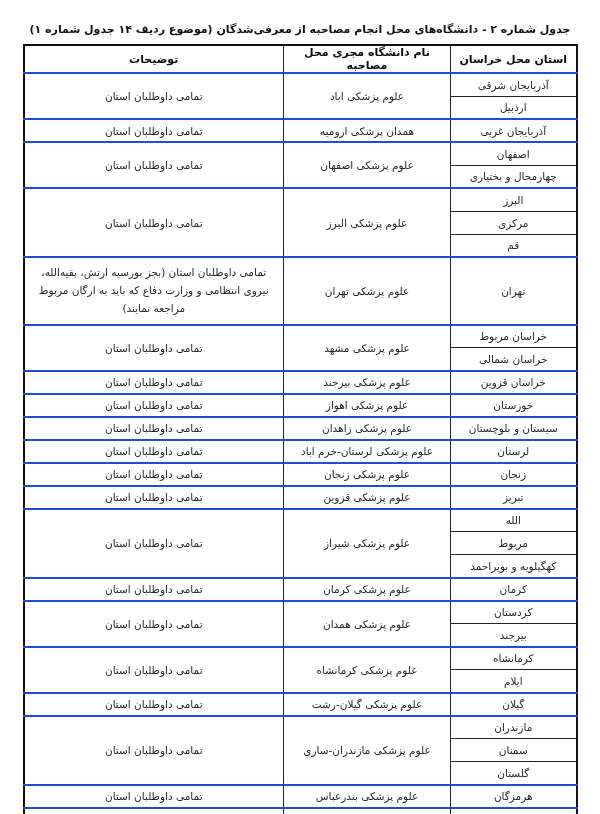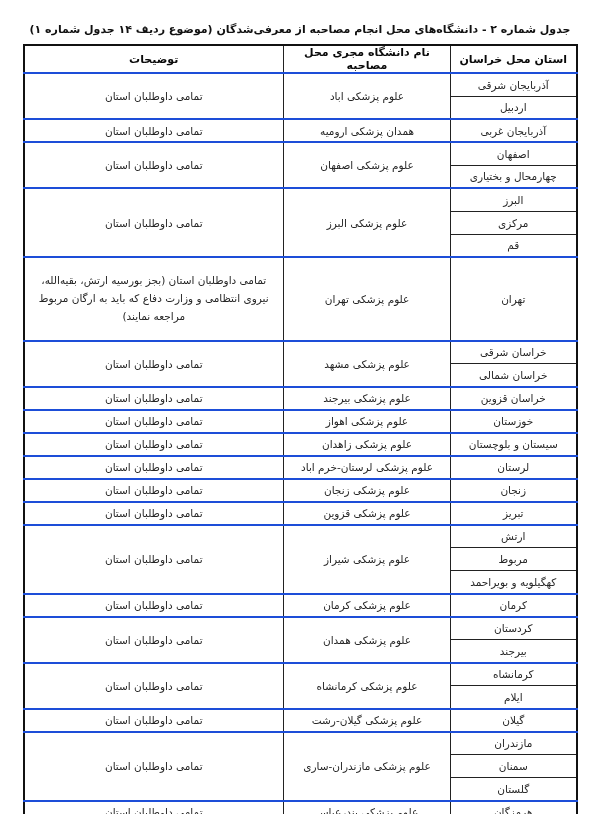--- a/index.html
+++ b/index.html
@@ -46,21 +46,21 @@
   }
   td{
     font-size:10.5px;
     color:#262626;
   }
   tr.r{height:23px;}
   tr.tall{height:50px;}
   tr.g td{border-top:2px solid #1d4ed8;}
   td.uni,td.notes{border-top:2px solid #181818;text-align:center;}
   td.notes-long{
-    padding:14px 10px;
+    padding:6px 10px;
     line-height:1.7;
     text-align:center;
   }
 </style>
 </head>
 <body>
 
 <div class="title">جدول شماره ۲ - دانشگاه‌های محل انجام مصاحبه از معرفی‌شدگان (موضوع ردیف ۱۴ جدول شماره ۱)</div>
 
 <table class="main">
@@ -113,21 +113,21 @@
     <td class="prov">قم</td>
   </tr>
 
   <tr class="tall g">
     <td class="prov">تهران</td>
     <td class="uni">علوم پزشکی تهران</td>
     <td class="notes notes-long">تمامی داوطلبان استان (بجز بورسیه ارتش، بقیه‌الله، نیروی انتظامی و وزارت دفاع که باید به ارگان مربوط مراجعه نمایند)</td>
   </tr>
 
   <tr class="r g">
-    <td class="prov">خراسان شرقی</td>
+    <td class="prov">خراسان مربوط</td>
     <td class="uni" rowspan="2">علوم پزشکی مشهد</td>
     <td class="notes" rowspan="2">تمامی داوطلبان استان</td>
   </tr>
   <tr class="r">
     <td class="prov">خراسان شمالی</td>
   </tr>
 
   <tr class="r g">
     <td class="prov">خراسان قزوین</td>
     <td class="uni">علوم پزشکی بیرجند</td>
@@ -158,21 +158,21 @@
     <td class="notes">تمامی داوطلبان استان</td>
   </tr>
 
   <tr class="r g">
     <td class="prov">تبریز</td>
     <td class="uni">علوم پزشکی قزوین</td>
     <td class="notes">تمامی داوطلبان استان</td>
   </tr>
 
   <tr class="r g">
-    <td class="prov">ارتش</td>
+    <td class="prov">الله</td>
     <td class="uni" rowspan="3">علوم پزشکی شیراز</td>
     <td class="notes" rowspan="3">تمامی داوطلبان استان</td>
   </tr>
   <tr class="r">
     <td class="prov">مربوط</td>
   </tr>
   <tr class="r">
     <td class="prov">کهگیلویه و بویراحمد</td>
   </tr>
 

